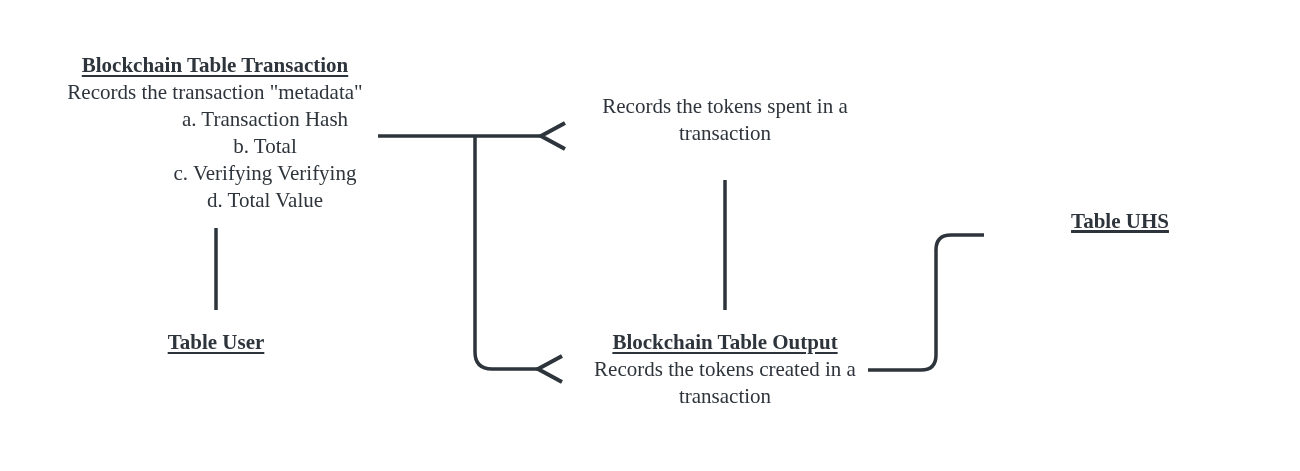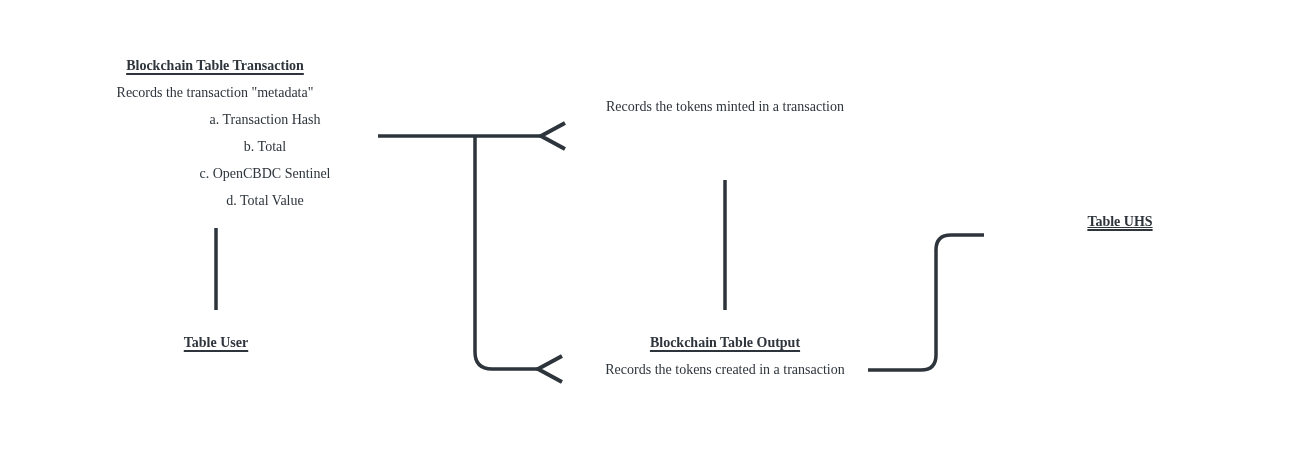--- a/index.html
+++ b/index.html
@@ -7,21 +7,21 @@
     padding: 0;
     background: var(--background, #ffffff);
   }
   .canvas {
     position: relative;
     width: 1300px;
     height: 471px;
     overflow: hidden;
     background: var(--background, #ffffff);
     font-family: "Liberation Serif", serif;
-    font-size: 14px;
+    font-size: 21px;
     line-height: 27px;
     color: var(--text, #2e343b);
   }
   .connector-layer {
     position: absolute;
     left: 0; top: 0;
     width: 1300px; height: 471px;
   }
   .ln {
     fill: none;
@@ -68,27 +68,27 @@
     <path class="ln" d="M725 180 V310"></path>
     <path class="ln" d="M868 370 H921 Q936 370 936 355 V250 Q936 235 951 235 H984"></path>
   </svg>
 
   <div class="node n-transaction">
     <div class="node-title">Blockchain Table Transaction</div>
     <div class="node-desc">Records the transaction "metadata"</div>
     <div class="node-list">
       <div class="node-list-item">a. Transaction Hash</div>
       <div class="node-list-item">b. Total</div>
-      <div class="node-list-item">c. OpenCBDC Sentinel</div>
+      <div class="node-list-item">c. Verifying Verifying</div>
       <div class="node-list-item">d. Total Value</div>
     </div>
   </div>
 
   <div class="node n-input">
-    <div class="node-desc">Records the tokens minted in a transaction</div>
+    <div class="node-desc">Records the tokens spent in a transaction</div>
   </div>
 
   <div class="node n-uhs">
     <div class="node-title">Table UHS</div>
   </div>
 
   <div class="node n-user">
     <div class="node-title">Table User</div>
   </div>
 

